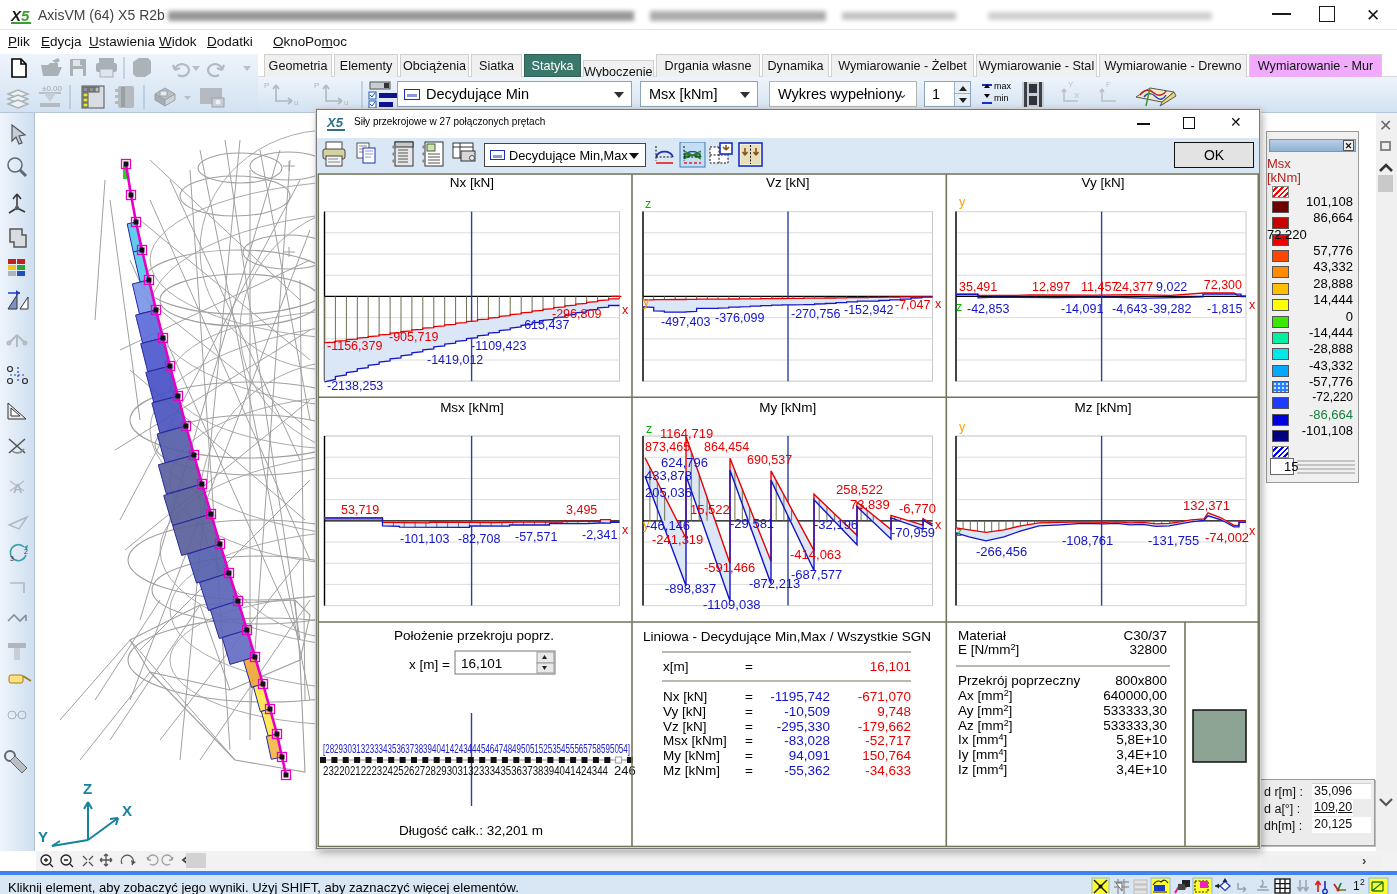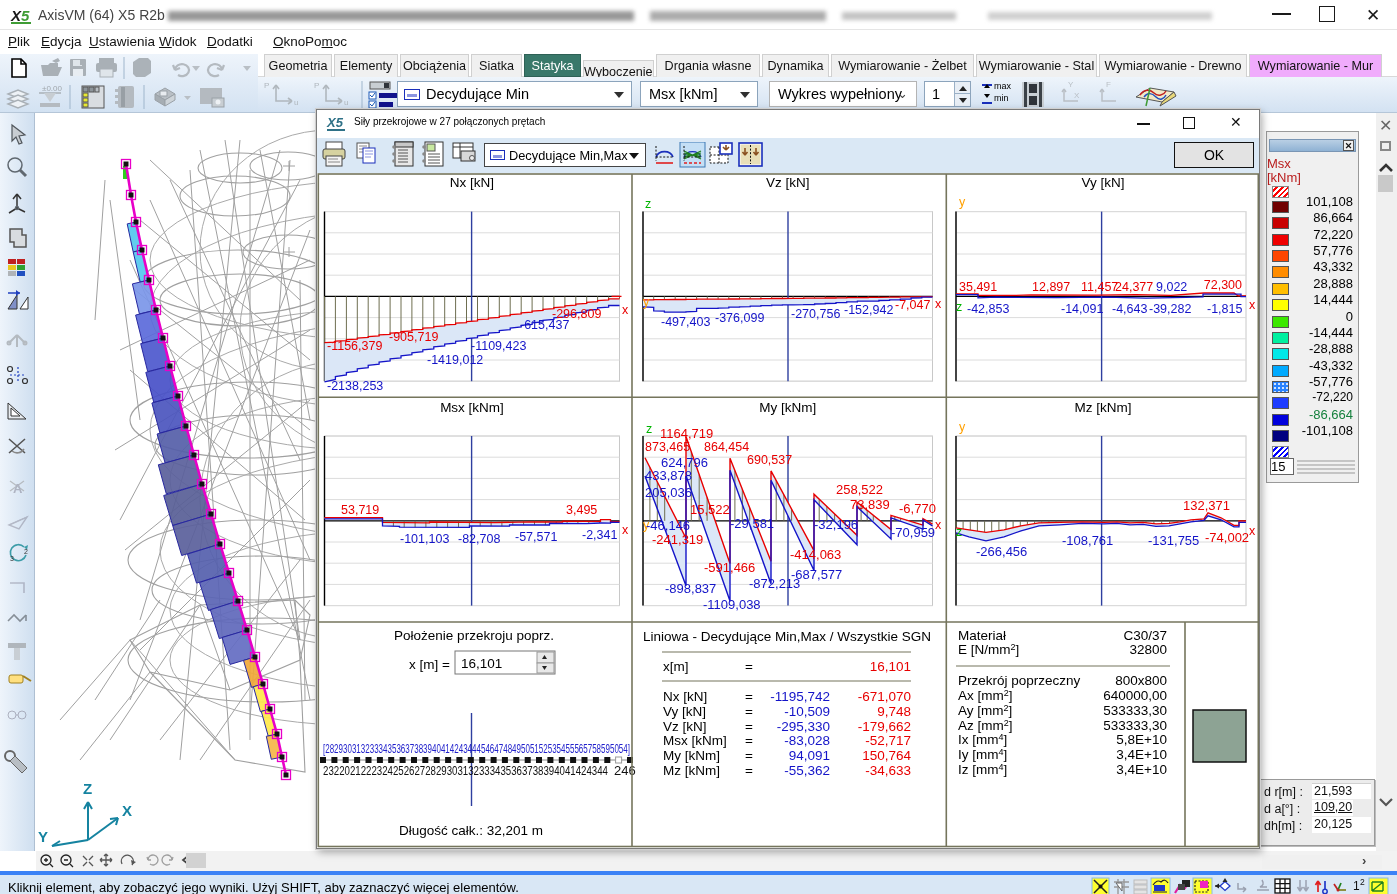--- a/index.html
+++ b/index.html
@@ -547,39 +547,39 @@
   <svg class="abs" style="left:2px;top:683px;" width="16" height="12">
       <path d="M2 3 L8 9 L14 3" stroke="#555" stroke-width="2.2" fill="none"></path>
     </svg>
 </div>
 <div class="abs" style="left:1262px;top:855px;width:120px;height:14px;background:#f0f0f0;">
     <div class="abs" style="left:100px;top:-2px;font-size:13px;color:#444;font-weight:bold;">›</div>
   </div>
 
 <div class="abs" style="left:1259px;top:779px;width:116px;height:67px;background:#ececec;border:1px solid #999;box-shadow:1px 1px 0 #bbb;font-size:12.5px;color:#111;">
   <div class="abs" style="left:4px;top:5px;">d r[m] :</div>
-    <div class="abs" style="left:52px;top:3px;width:59px;height:16px;background:#fff;border-top:1px solid #d0d0d0;padding:0px 2px;">21,593</div>
+    <div class="abs" style="left:52px;top:3px;width:59px;height:16px;background:#fff;border-top:1px solid #d0d0d0;padding:0px 2px;">35,096</div>
   <div class="abs" style="left:4px;top:22px;">d a[°] :</div>
     <div class="abs" style="left:52px;top:20px;width:41px;height:16px;background:#fff;padding:0px 2px;text-decoration:underline;">109,20</div>
   <div class="abs" style="left:4px;top:39px;">dh[m] :</div>
     <div class="abs" style="left:52px;top:37px;width:59px;height:16px;background:#fff;padding:0px 2px;">20,125</div>
 </div>
 
 <div class="abs" style="left:1266px;top:131px;width:93px;height:352px;background:#f0f0f0;border:1px solid #9a9a9a;">
   <div class="abs" style="left:2px;top:7px;width:87px;height:13px;background:linear-gradient(#b9cfe4,#8fb2d4);border:1px solid #7a96b4;">
     <div class="abs" style="right:1px;top:0px;width:11px;height:11px;background:#f0f0f0;border:1px solid #555;font-size:9px;line-height:10px;text-align:center;color:#111;font-weight:bold;">✕</div>
   </div>
   <div class="abs" style="left:0;top:25px;width:93px;text-align:left;font-size:13px;color:#b91c1c;line-height:14px;">Msx<br>[kNm]</div>
   <div class="abs" style="left:5px;top:54.0px;width:17px;height:12px;border:1px solid #888;background:repeating-linear-gradient(135deg,#fff,#fff 2px,#f00 2px,#f00 4px);"></div>
 <div class="abs" style="left:5px;top:69.0px;width:17px;height:12px;border:1px solid #555;background-color:#700000;"></div>
 <div class="abs" style="left:0;top:62.0px;width:86px;text-align:right;font-size:13px;color:#000;">101,108</div>
 <div class="abs" style="left:5px;top:85.3px;width:17px;height:12px;border:1px solid #555;background-color:#c80000;"></div>
 <div class="abs" style="left:0;top:78.3px;width:86px;text-align:right;font-size:13px;color:#000;">86,664</div>
 <div class="abs" style="left:5px;top:101.7px;width:17px;height:12px;border:1px solid #555;background-color:#f00000;"></div>
-<div class="abs" style="left:0;top:94.7px;width:86px;text-align:right;font-size:13px;color:#000;">72,220</div>
+<div class="abs" style="left:0;top:94.7px;width:86px;text-align:left;font-size:13px;color:#000;">72,220</div>
 <div class="abs" style="left:5px;top:118.1px;width:17px;height:12px;border:1px solid #555;background-color:#ff4600;"></div>
 <div class="abs" style="left:0;top:111.1px;width:86px;text-align:right;font-size:13px;color:#000;">57,776</div>
 <div class="abs" style="left:5px;top:134.4px;width:17px;height:12px;border:1px solid #555;background-color:#ff8c00;"></div>
 <div class="abs" style="left:0;top:127.4px;width:86px;text-align:right;font-size:13px;color:#000;">43,332</div>
 <div class="abs" style="left:5px;top:150.8px;width:17px;height:12px;border:1px solid #555;background-color:#ffbe00;"></div>
 <div class="abs" style="left:0;top:143.8px;width:86px;text-align:right;font-size:13px;color:#000;">28,888</div>
 <div class="abs" style="left:5px;top:167.1px;width:17px;height:12px;border:1px solid #555;background-color:#ffff00;"></div>
 <div class="abs" style="left:0;top:160.1px;width:86px;text-align:right;font-size:13px;color:#000;">14,444</div>
 <div class="abs" style="left:5px;top:183.5px;width:17px;height:12px;border:1px solid #555;background-color:#3ce800;"></div>
 <div class="abs" style="left:0;top:176.5px;width:86px;text-align:right;font-size:13px;color:#000;">0</div>
@@ -591,21 +591,21 @@
 <div class="abs" style="left:0;top:225.5px;width:86px;text-align:right;font-size:13px;color:#000;">-43,332</div>
 <div class="abs" style="left:5px;top:248.9px;width:17px;height:12px;border:1px solid #555;background-color:#2882ff;background-image:radial-gradient(#cfe4ff 28%, transparent 30%);background-size:4px 4px;"></div>
 <div class="abs" style="left:0;top:241.9px;width:86px;text-align:right;font-size:13px;color:#000;">-57,776</div>
 <div class="abs" style="left:5px;top:265.2px;width:17px;height:12px;border:1px solid #555;background-color:#1e3cff;"></div>
 <div class="abs" style="left:0;top:258.2px;width:86px;text-align:right;font-size:12px;color:#000;">-72,220</div>
 <div class="abs" style="left:5px;top:281.6px;width:17px;height:12px;border:1px solid #555;background-color:#0000dc;"></div>
 <div class="abs" style="left:0;top:274.6px;width:86px;text-align:right;font-size:13px;color:#15803d;">-86,664</div>
 <div class="abs" style="left:5px;top:297.9px;width:17px;height:12px;border:1px solid #555;background-color:#000080;"></div>
 <div class="abs" style="left:0;top:290.9px;width:86px;text-align:right;font-size:13px;color:#000;">-101,108</div>
 <div class="abs" style="left:5px;top:314.2px;width:17px;height:12px;border:1px solid #888;background:repeating-linear-gradient(135deg,#fff,#fff 2px,#00f 2px,#00f 4px);"></div>
-  <div class="abs" style="left:3px;top:326px;width:24px;height:17px;background:#fff;border:1px solid #666;font-size:13px;padding-left:0;">15</div>
+  <div class="abs" style="left:3px;top:326px;width:24px;height:17px;background:#fff;border:1px solid #666;font-size:13px;padding-left:13px;">15</div>
   <svg class="abs" style="left:30px;top:326px;" width="58" height="17">
       <g stroke="#999">
         <path d="M0 3 h58 M0 7 h58 M0 11 h58 M0 15 h58"></path>
       </g>
     </svg>
 </div>
 
 <div class="abs" style="left:316px;top:109px;width:944px;height:740px;background:#ffffff;border:1px solid #7a7a7a;box-shadow:0 0 0 1px #d0d0d0, 2px 3px 8px rgba(0,0,0,0.35);">
 
   <div class="abs" style="left:0;top:0;width:942px;height:28px;background:#ffffff;">

